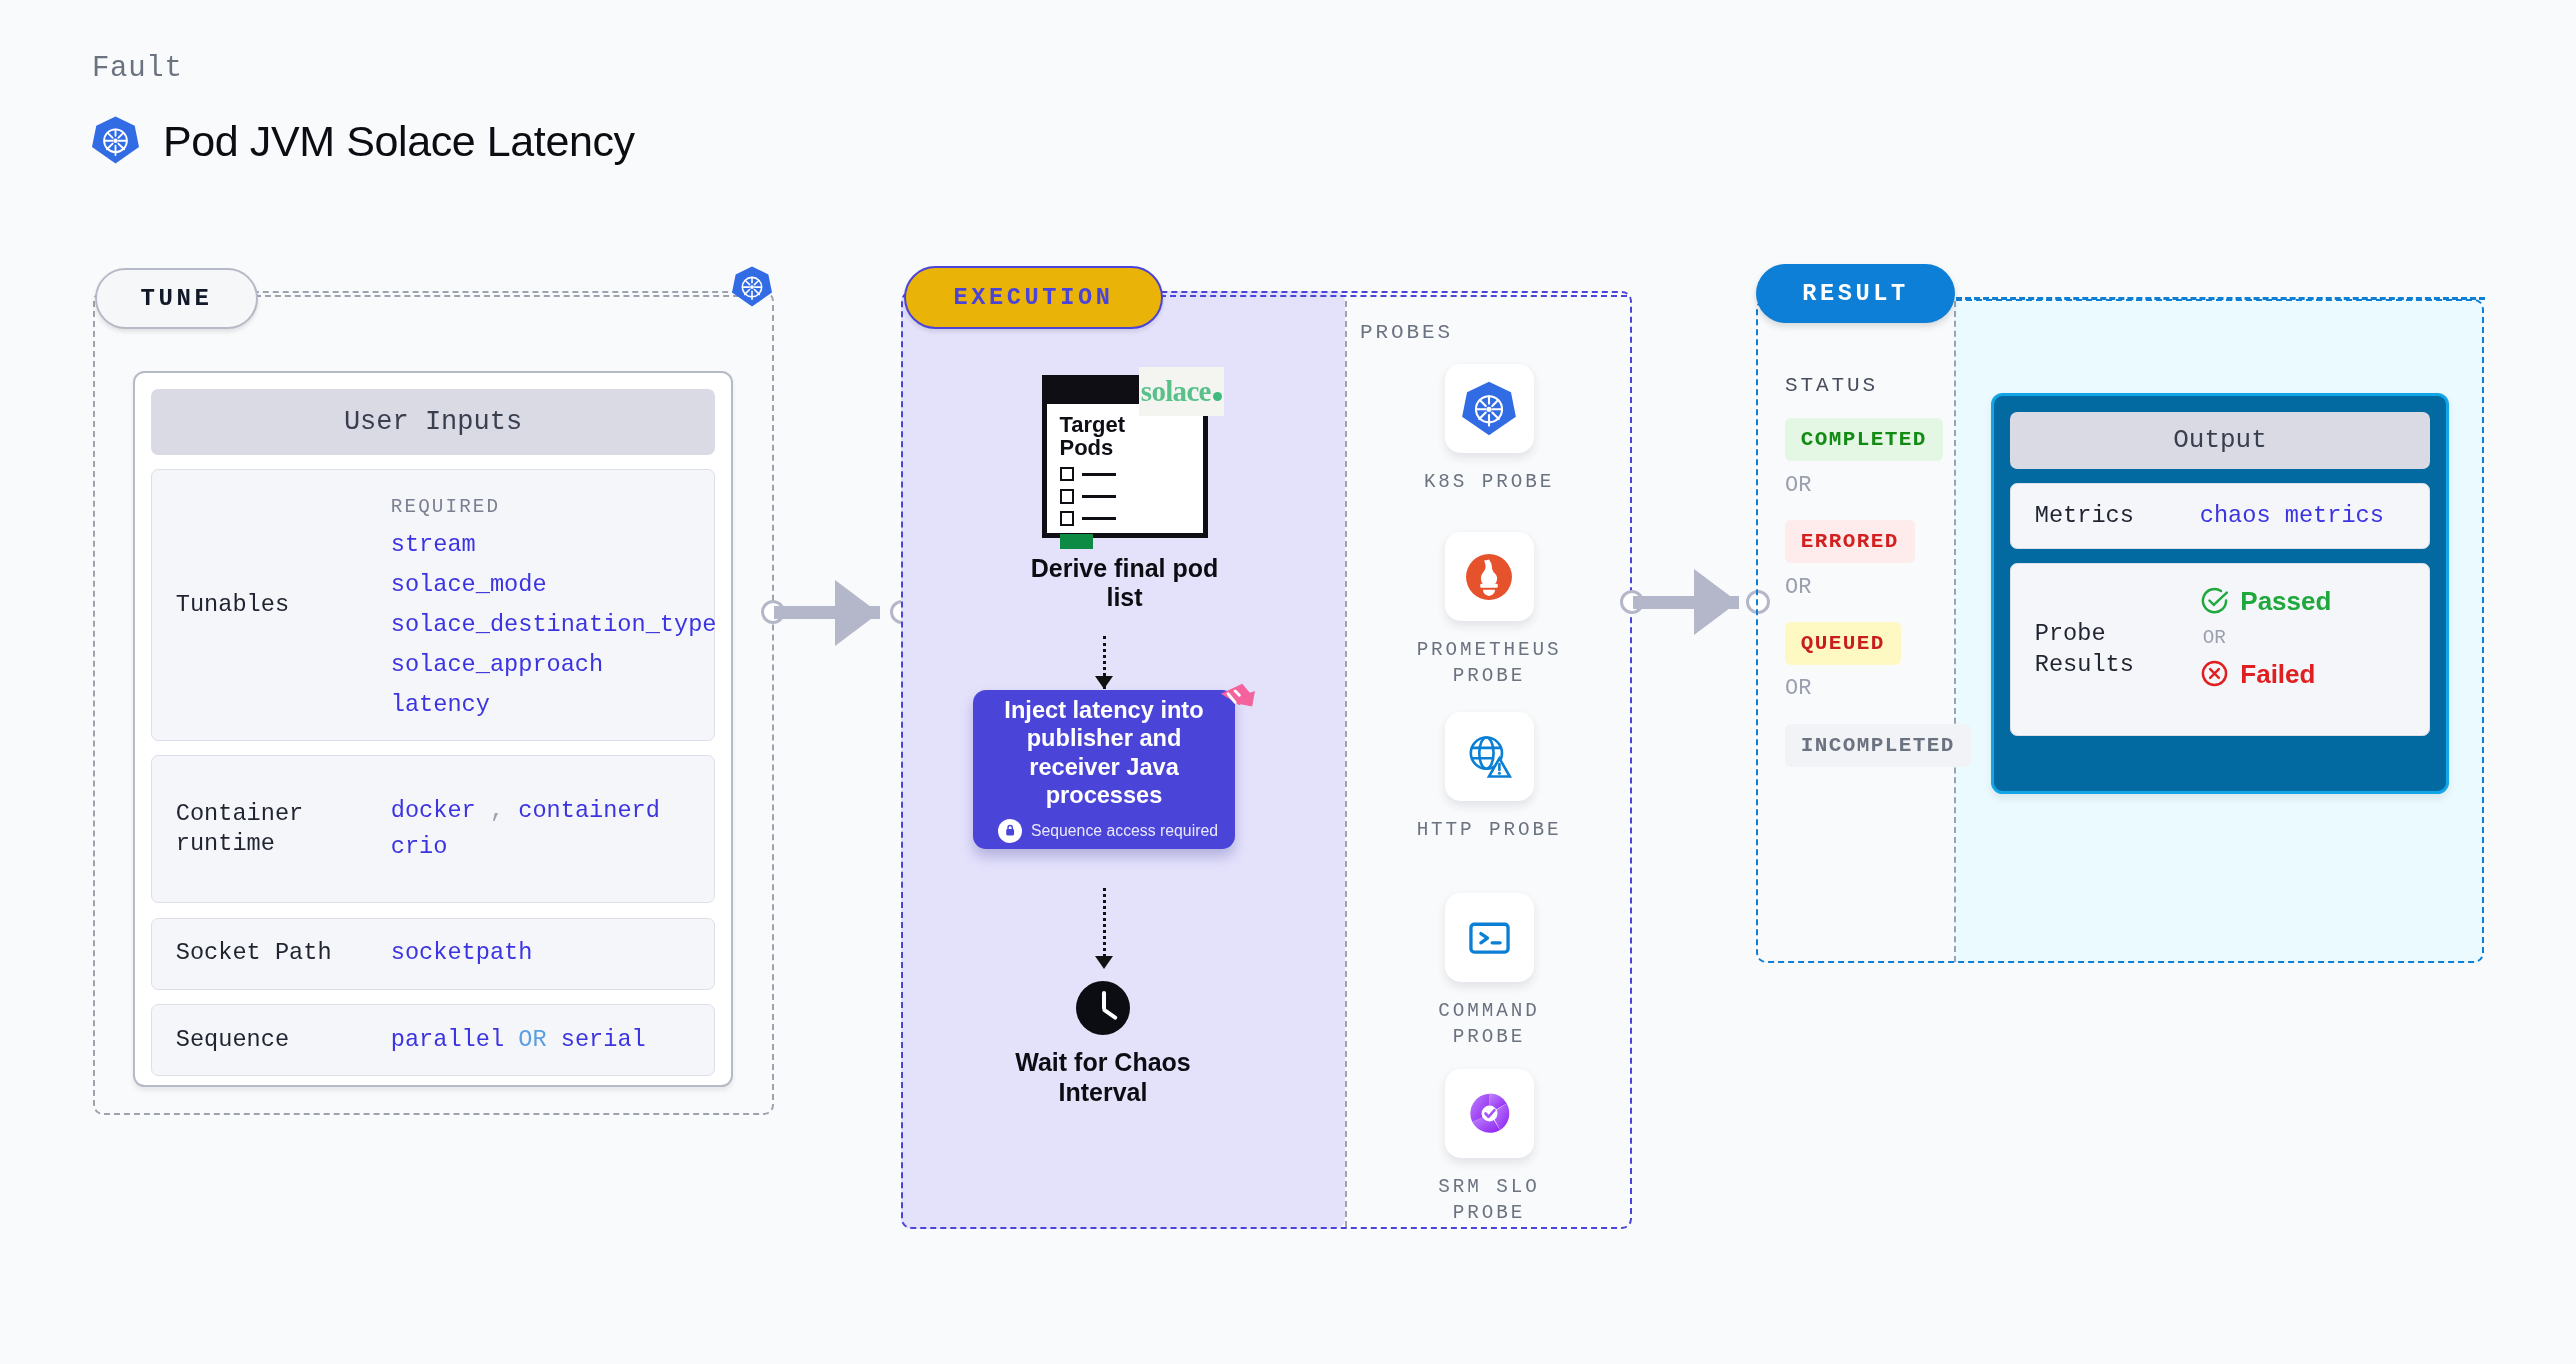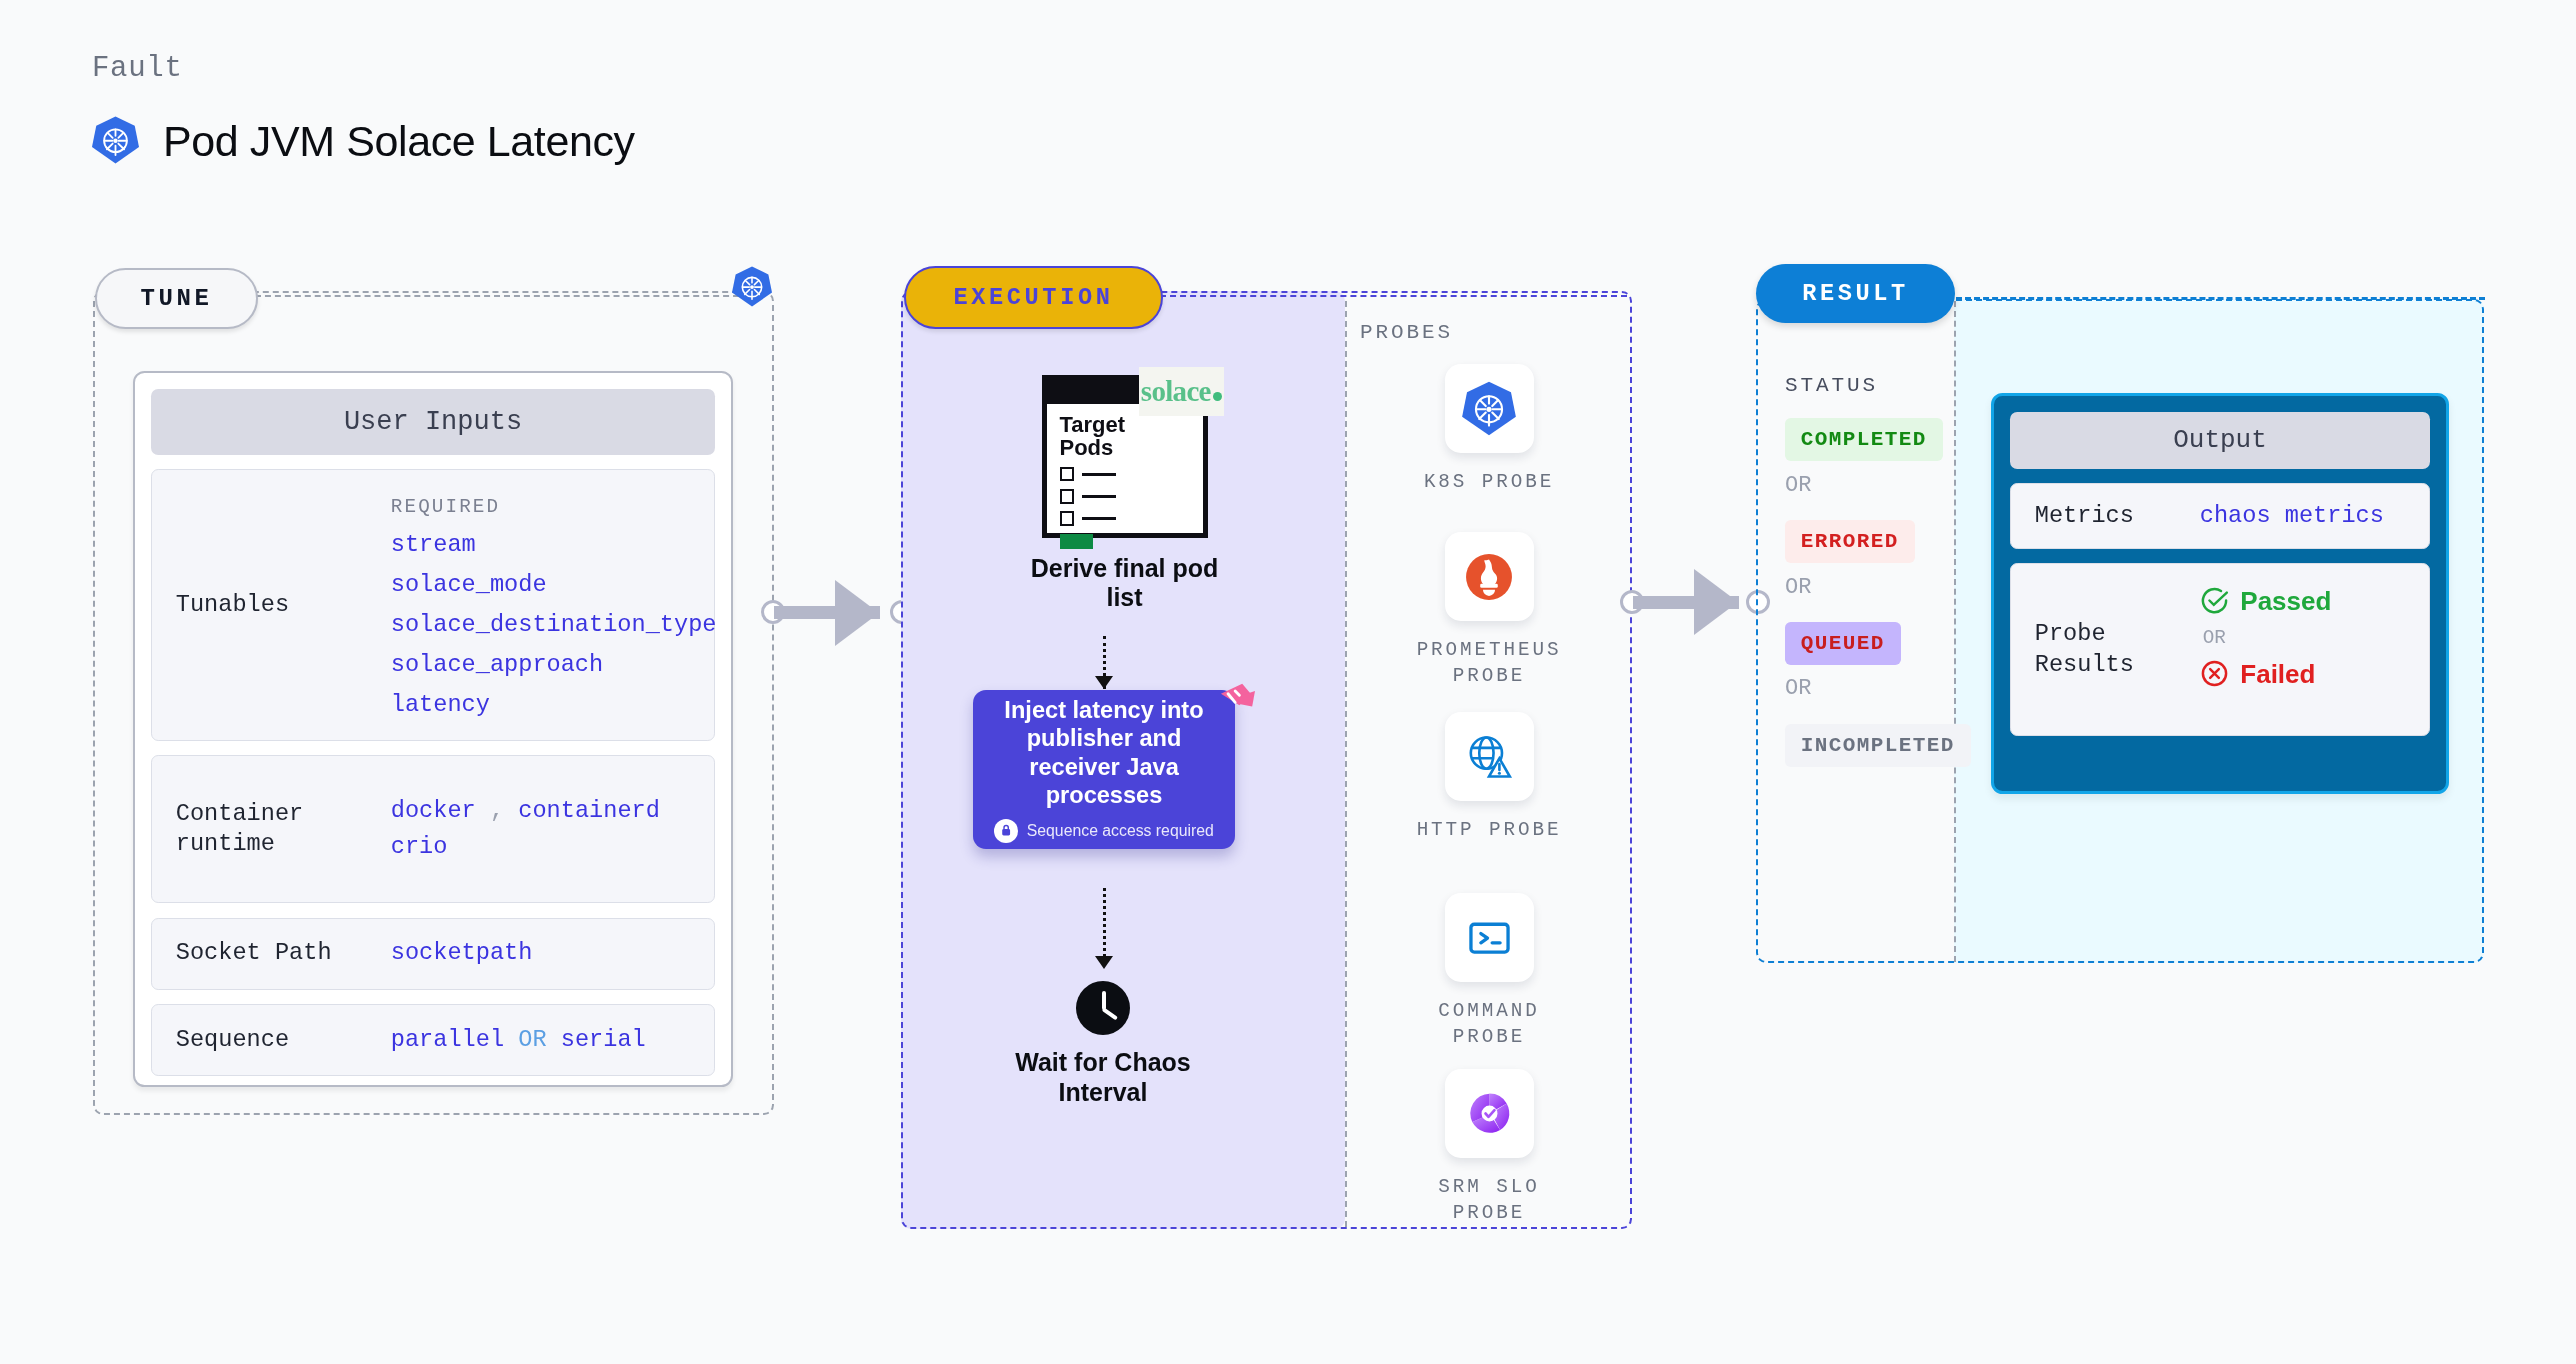--- a/index.html
+++ b/index.html
@@ -89,21 +89,21 @@
   #solace-logo{position:absolute;left:1139px;top:367px;width:85px;height:49px;background:#f4f5f0;display:flex;align-items:center;justify-content:center;}
   #solace-text{font-family:"Liberation Serif",serif;font-size:29px;font-weight:700;color:#59c08a;letter-spacing:-0.7px;}
   #solace-dot{width:9.3px;height:9.3px;border-radius:50%;background:#3fbc7d;margin-left:2.1px;margin-top:10px;}
   #derive-caption{text-align:center;margin-top:15.8px;font-size:25px;font-weight:700;color:#0b0d12;}
   .vdash{position:absolute;border-left:3.6px dotted #111;height:53px;}
   .vtip{position:absolute;width:0;height:0;border-left:9.3px solid transparent;border-right:9.3px solid transparent;border-top:13px solid #111;}
 
   #inject-box{
     position:absolute;left:973px;top:690px;width:262px;height:159px;
     background:#4b44d8;border-radius:13px;box-shadow:0 7.2px 13px rgba(40,35,140,.25);
-    display:flex;flex-direction:column;align-items:center;justify-content:center;
+    display:flex;flex-direction:column;align-items:flex-end;justify-content:center;
     padding:0 17px;box-sizing:border-box;
   }
   #inject-text{color:#fff;font-size:23.6px;font-weight:700;text-align:center;line-height:1.19;}
   #inject-sub{display:flex;align-items:center;gap:8.6px;margin-top:10px;}
   #lock-badge{width:24px;height:24px;border-radius:50%;background:#fff;display:flex;align-items:center;justify-content:center;}
   #inject-sub-text{color:#e9e8fb;font-size:15.8px;}
   #chaos-corner{position:absolute;left:1211px;top:681px;width:44px;height:44px;}
 
   #clock{position:absolute;left:1076px;top:981px;width:54px;height:54px;border-radius:50%;background:#0b0d12;}
   #clock-h{position:absolute;left:26px;top:10px;width:3.6px;height:18.6px;background:#fff;border-radius:2.1px;}
@@ -365,21 +365,21 @@
 <div class="abs" id="result-dash"></div>
 <div class="pill" id="result-pill">RESULT</div>
 <div class="abs" style="left:1954px;top:301px;width:0;height:661px;border-left:2.1px dashed #9ca3af;"></div>
 
 <div id="status-title">STATUS</div>
 
 <div class="badge" style="top:418px;background:#e3f7e4;color:#138a13;">COMPLETED</div>
 <div class="or-txt" style="top:473px;">OR</div>
 <div class="badge" style="top:520px;background:#fdeceb;color:#d32020;">ERRORED</div>
 <div class="or-txt" style="top:575px;">OR</div>
-<div class="badge" style="top:622px;background:#c4b5fd;color:#c81e1e;">QUEUED</div>
+<div class="badge" style="top:622px;background:#fef9c3;color:#c81e1e;">QUEUED</div>
 <div class="or-txt" style="top:676px;">OR</div>
 <div class="badge" style="top:724px;background:#f2f3f7;color:#6b7280;">INCOMPLETED</div>
 
 <div id="output-card">
   <div class="card-hdr">Output</div>
   <div class="row" id="metrics-row">
     <div class="row-key" style="width:165px;">Metrics</div>
     <div class="row-val">chaos metrics</div>
   </div>
   <div class="row" id="probe-res-row">

